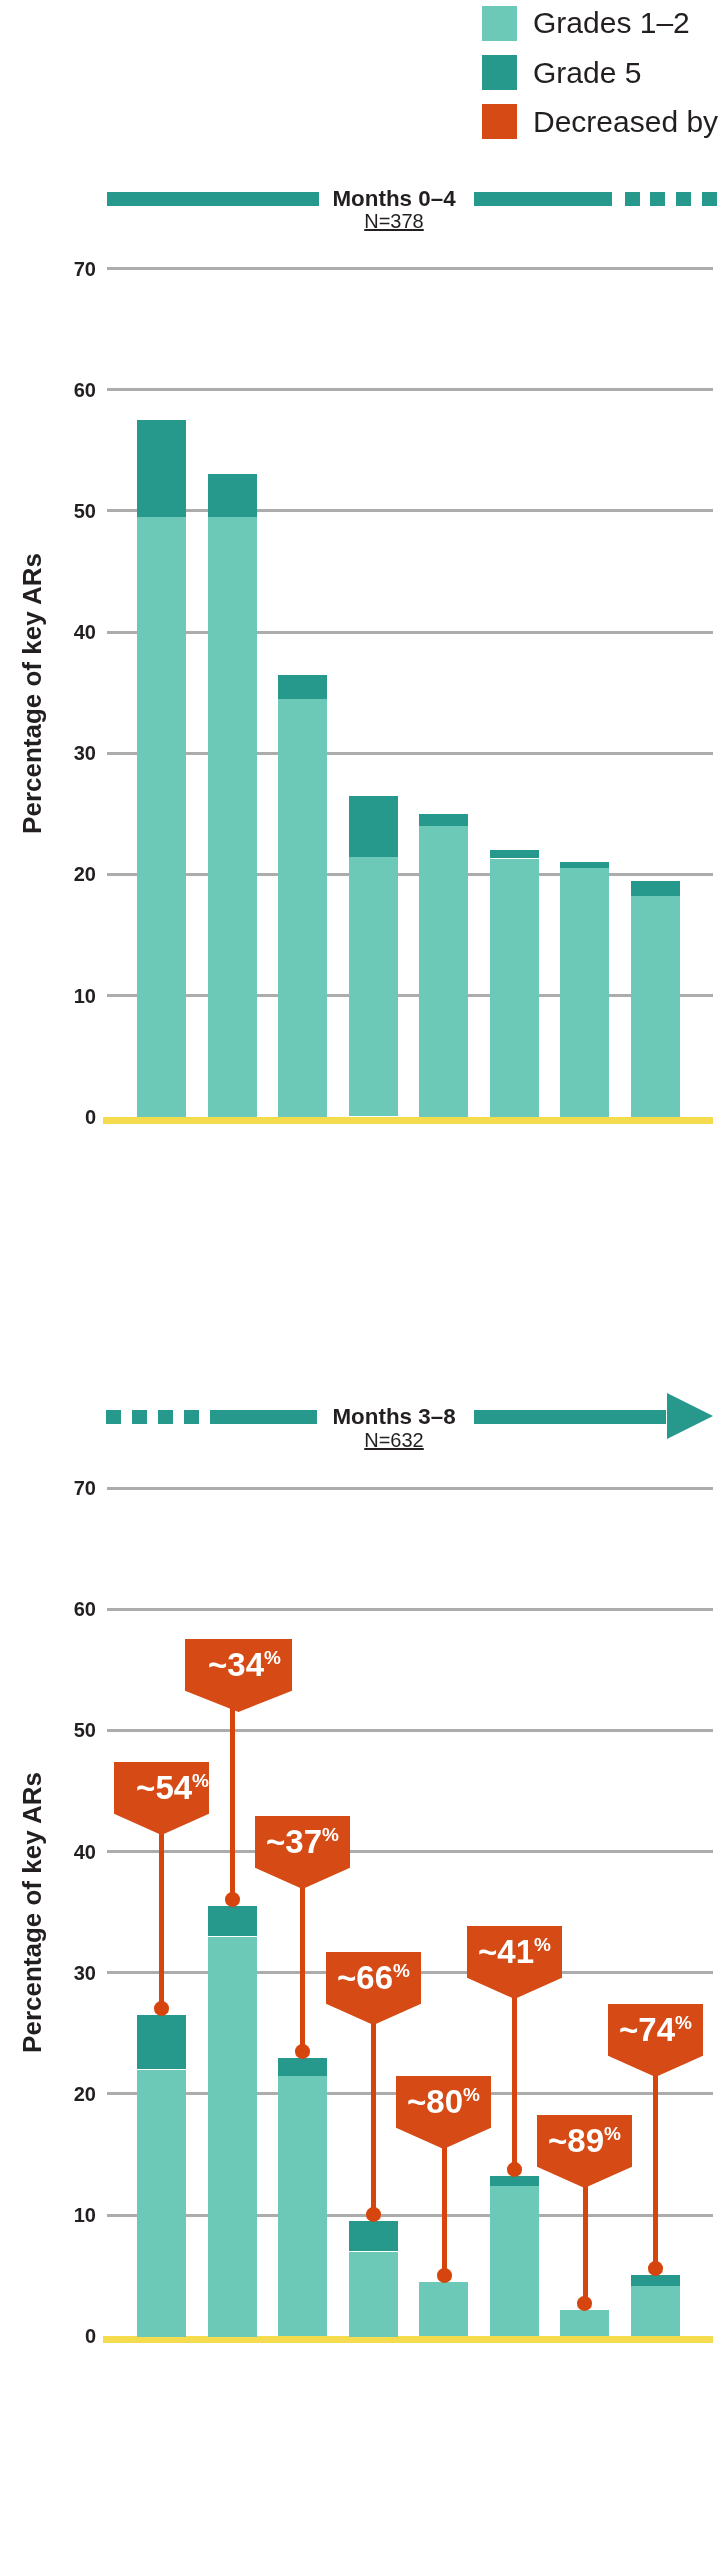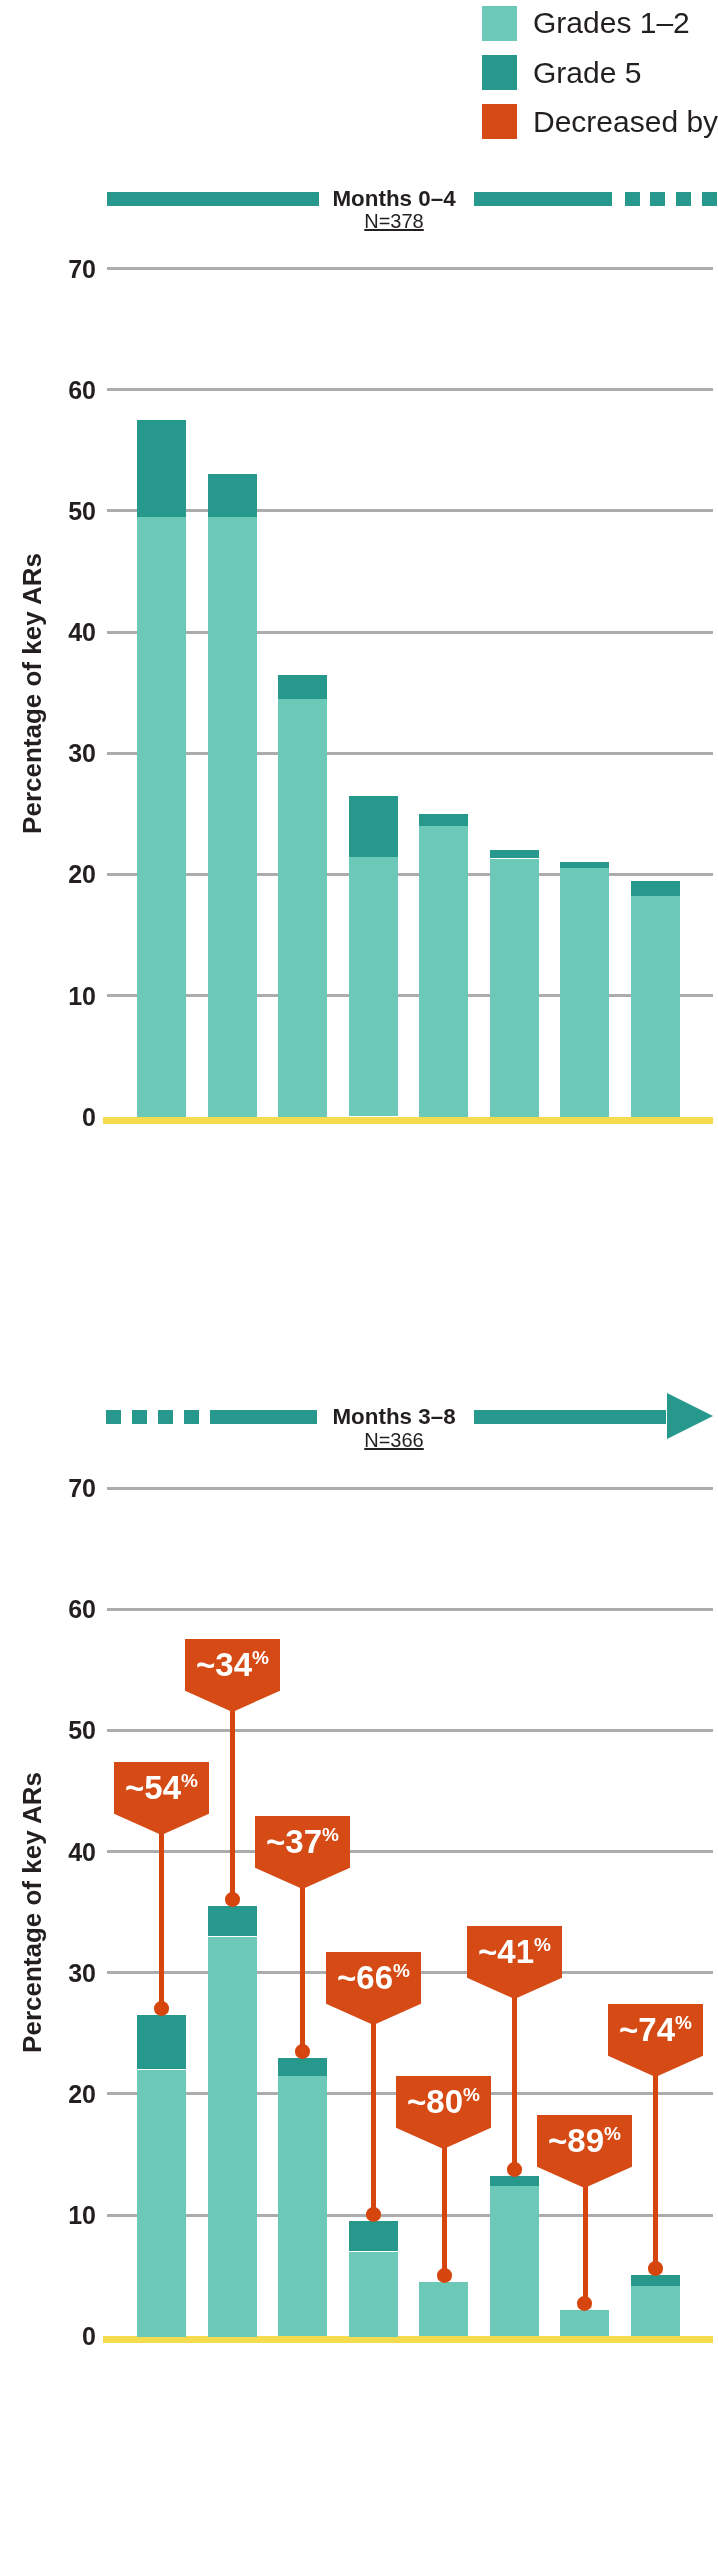--- a/index.html
+++ b/index.html
@@ -14,21 +14,21 @@
   
   .hseg{position:absolute;height:13.5px;}
   .hdash{position:absolute;height:13.5px;}
   .header-label{position:absolute;transform:translate(-50%,-50%);font-size:22.4px;font-weight:700;white-space:nowrap;}
   .header-n{position:absolute;transform:translateX(-50%);font-size:20px;font-weight:400;white-space:nowrap;text-decoration:underline;}
   .arrowhead{position:absolute;width:0;height:0;}
   
   .ytitle{position:absolute;width:449px;height:27px;line-height:27px;text-align:center;
           font-size:26px;font-weight:700;transform:rotate(-90deg);white-space:nowrap;}
   .gridline{position:absolute;height:3.4px;}
-  .tick{position:absolute;width:62px;text-align:right;font-size:25px;font-weight:700;line-height:30px;}
+  .tick{position:absolute;width:62px;text-align:right;font-size:20px;font-weight:700;line-height:30px;}
   .baseline{position:absolute;height:7.3px;}
   
   .bar-seg{position:absolute;}
   
   .callout-box{position:absolute;width:95px;height:73px;
                clip-path:polygon(0 0,100% 0,100% 70.8%,50% 100%,0 70.8%);
                text-align:center;}
   .callout-val{position:relative;display:inline-block;margin-top:6.7px;color:#fff;
                font-size:33px;font-weight:700;line-height:38px;}
   .callout-sup{font-size:19px;vertical-align:super;line-height:0;}
@@ -61,21 +61,21 @@
   <div class="hseg" style="left: 107px; top: 192px; width: 212px; background: rgb(39, 153, 140);"></div>
       <div class="hseg" style="left: 474px; top: 192px; width: 138px; background: rgb(39, 153, 140);"></div>
       <div class="hdash" style="left: 625px; top: 192px; width: 14.6px; background: rgb(39, 153, 140);"></div>
       <div class="hdash" style="left: 650px; top: 192px; width: 14.6px; background: rgb(39, 153, 140);"></div>
       <div class="hdash" style="left: 676px; top: 192px; width: 14.6px; background: rgb(39, 153, 140);"></div>
       <div class="hdash" style="left: 702px; top: 192px; width: 14.6px; background: rgb(39, 153, 140);"></div>
     </div>
 
   <div id="hdr1">
     <div class="header-label" style="left:394px;top:1417px;">Months 3–8</div>
-    <div class="header-n" style="left:394px;top:1429px;">N=366</div>
+    <div class="header-n" style="left:394px;top:1429px;">N=632</div>
   <div class="hseg" style="left: 210px; top: 1410px; width: 107px; background: rgb(39, 153, 140);"></div>
       <div class="hseg" style="left: 474px; top: 1410px; width: 192px; background: rgb(39, 153, 140);"></div>
       <div class="hdash" style="left: 106px; top: 1410px; width: 14.6px; background: rgb(39, 153, 140);"></div>
       <div class="hdash" style="left: 132px; top: 1410px; width: 14.6px; background: rgb(39, 153, 140);"></div>
       <div class="hdash" style="left: 158px; top: 1410px; width: 14.6px; background: rgb(39, 153, 140);"></div>
       <div class="hdash" style="left: 184px; top: 1410px; width: 14.6px; background: rgb(39, 153, 140);"></div>
       <div class="arrowhead" style="left: 667px; top: 1393px; border-top: 23.6px solid transparent; border-bottom: 23.6px solid transparent; border-left: 46px solid rgb(39, 153, 140);"></div>
     </div>
 
   <div class="ytitle" style="left:-192px;top:680px;">Percentage of key ARs</div>
@@ -142,24 +142,24 @@
         <div class="bar-seg" style="left: 349px; width: 49px; top: 2252px; height: 85px; background: rgb(108, 201, 184);"></div>
         <div class="bar-seg" style="left: 349px; width: 49px; top: 2221px; height: 30px; background: rgb(39, 153, 140);"></div>
         <div class="bar-seg" style="left: 419px; width: 49px; top: 2282px; height: 54px; background: rgb(108, 201, 184);"></div>
         <div class="bar-seg" style="left: 490px; width: 49px; top: 2186px; height: 150px; background: rgb(108, 201, 184);"></div>
         <div class="bar-seg" style="left: 490px; width: 49px; top: 2176px; height: 9.5px; background: rgb(39, 153, 140);"></div>
         <div class="bar-seg" style="left: 560px; width: 49px; top: 2310px; height: 26px; background: rgb(108, 201, 184);"></div>
         <div class="bar-seg" style="left: 631px; width: 49px; top: 2285px; height: 51px; background: rgb(108, 201, 184);"></div>
         <div class="bar-seg" style="left: 631px; width: 49px; top: 2275px; height: 10.7px; background: rgb(39, 153, 140);"></div>
         <div class="callout-stem" style="left: 159px; top: 1831px; height: 178px; background: rgb(214, 69, 14);"></div>
         <div class="callout-dot" style="left: 154px; top: 2001px; background: rgb(214, 69, 14);"></div>
-        <div class="callout-box" style="left: 114px; top: 1762px; background: rgb(213, 74, 21);"><span class="callout-val">~54<span class="callout-sup">%</span></span></div>
+        <div class="callout-box" style="left: 114px; top: 1762px; background: rgb(213, 74, 21); text-align: right;"><span class="callout-val">~54<span class="callout-sup">%</span></span></div>
         <div class="callout-stem" style="left: 230px; top: 1707px; height: 192px; background: rgb(214, 69, 14);"></div>
         <div class="callout-dot" style="left: 225px; top: 1892px; background: rgb(214, 69, 14);"></div>
-        <div class="callout-box" style="left: 185px; top: 1639px; background: rgb(213, 74, 21);"><span class="callout-val">~34<span class="callout-sup">%</span></span></div>
+        <div class="callout-box" style="left: 185px; top: 1639px; background: rgb(213, 74, 21); padding-left: 12px;"><span class="callout-val">~34<span class="callout-sup">%</span></span></div>
         <div class="callout-stem" style="left: 300px; top: 1884px; height: 167px; background: rgb(214, 69, 14);"></div>
         <div class="callout-dot" style="left: 295px; top: 2044px; background: rgb(214, 69, 14);"></div>
         <div class="callout-box" style="left: 255px; top: 1816px; background: rgb(213, 74, 21);"><span class="callout-val">~37<span class="callout-sup">%</span></span></div>
         <div class="callout-stem" style="left: 371px; top: 2020px; height: 194px; background: rgb(214, 69, 14);"></div>
         <div class="callout-dot" style="left: 366px; top: 2207px; background: rgb(214, 69, 14);"></div>
         <div class="callout-box" style="left: 326px; top: 1952px; background: rgb(213, 74, 21);"><span class="callout-val">~66<span class="callout-sup">%</span></span></div>
         <div class="callout-stem" style="left: 442px; top: 2144px; height: 131px; background: rgb(214, 69, 14);"></div>
         <div class="callout-dot" style="left: 437px; top: 2268px; background: rgb(214, 69, 14);"></div>
         <div class="callout-box" style="left: 396px; top: 2076px; background: rgb(213, 74, 21);"><span class="callout-val">~80<span class="callout-sup">%</span></span></div>
         <div class="callout-stem" style="left: 512px; top: 1994px; height: 176px; background: rgb(214, 69, 14);"></div>

